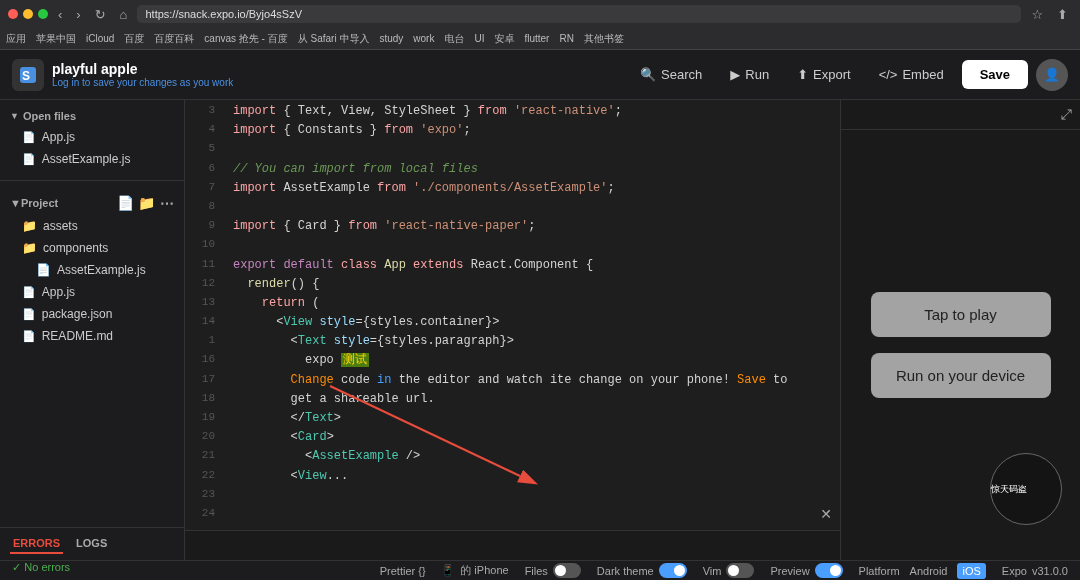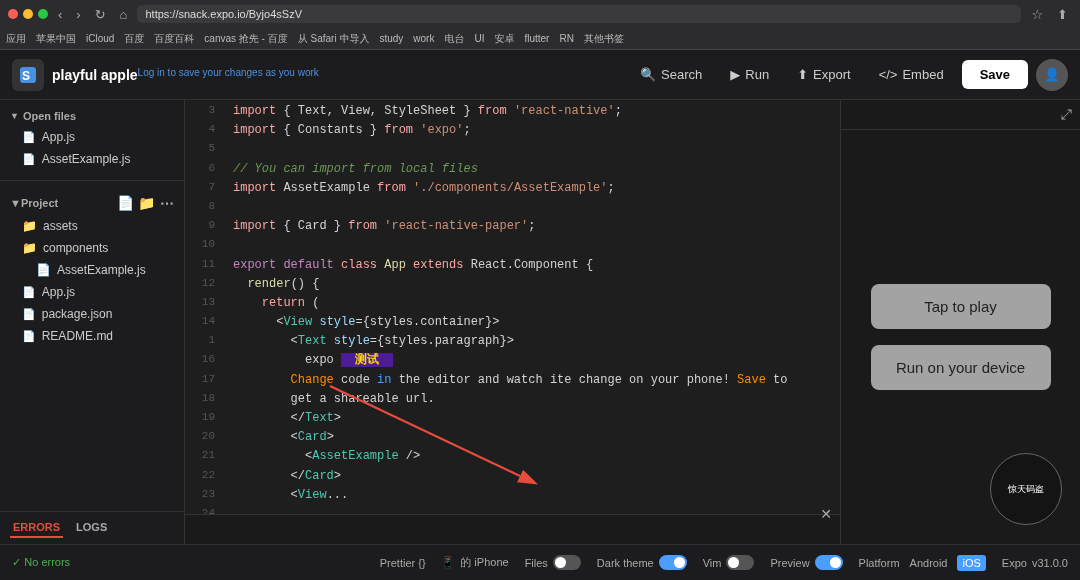--- a/index.html
+++ b/index.html
@@ -18,21 +18,21 @@
     .bookmark-item { color: #bbb; font-size: 10px; white-space: nowrap; cursor: pointer; }
 
     
     .app { display: flex; flex-direction: column; height: calc(580px - 50px); }
 
     
     .header { background: #1c1c1e; height: 50px; display: flex; align-items: center; padding: 0 12px; border-bottom: 1px solid #333; flex-shrink: 0; }
     .header-logo { display: flex; align-items: center; gap: 8px; margin-right: auto; }
     .logo-icon { width: 32px; height: 32px; background: #333; border-radius: 6px; display: flex; align-items: center; justify-content: center; }
     .logo-icon svg { width: 20px; height: 20px; }
-    .logo-text { display: flex; flex-direction: row; }
+    .logo-text { display: flex; flex-direction: column; }
     .logo-title { color: #fff; font-size: 14px; font-weight: 600; }
     .logo-subtitle { color: #4a90e2; font-size: 10px; }
     .header-actions { display: flex; align-items: center; gap: 8px; }
     .header-btn { background: none; border: none; color: #ccc; font-size: 13px; cursor: pointer; display: flex; align-items: center; gap: 5px; padding: 6px 10px; border-radius: 4px; }
     .header-btn-run { color: #ccc; }
     .save-btn { background: #fff; color: #000; border: none; border-radius: 6px; padding: 7px 18px; font-size: 13px; font-weight: 600; cursor: pointer; }
     .avatar { width: 32px; height: 32px; border-radius: 50%; background: #555; display: flex; align-items: center; justify-content: center; color: #fff; font-size: 13px; cursor: pointer; }
 
     
     .main { display: flex; flex: 1; overflow: hidden; }
@@ -73,21 +73,21 @@
     .highlight-blue { color: #4a9eff; }
 
     
     .preview { width: 240px; background: #1a1a1a; border-left: 1px solid #333; flex-shrink: 0; display: flex; flex-direction: column; }
     .preview-header { height: 30px; display: flex; align-items: center; justify-content: flex-end; padding: 0 8px; border-bottom: 1px solid #333; }
     .preview-expand-btn { background: none; border: none; color: #aaa; cursor: pointer; font-size: 14px; }
     .preview-content { flex: 1; display: flex; flex-direction: column; align-items: center; justify-content: center; gap: 16px; padding: 20px; }
     .preview-btn { width: 180px; padding: 14px 0; background: #a3a3a3; border: none; border-radius: 8px; font-size: 15px; font-weight: 500; color: #222; cursor: pointer; text-align: center; }
 
     
-    .bottom-bar { height: 36px; background: #1c1c1e; border-top: 1px solid #333; display: flex; align-items: center; padding: 0 12px; gap: 16px; flex-shrink: 0; }
+    .bottom-bar { height: 20px; background: #1c1c1e; border-top: 1px solid #333; display: flex; padding: 0 12px; gap: 16px; flex-shrink: 0; }
     .bottom-item { color: #aaa; font-size: 11px; display: flex; align-items: center; gap: 5px; }
     .toggle { width: 28px; height: 15px; background: #555; border-radius: 8px; position: relative; cursor: pointer; display: inline-block; }
     .toggle.on { background: #4a9eff; }
     .toggle-knob { width: 11px; height: 11px; background: #fff; border-radius: 50%; position: absolute; top: 2px; transition: left 0.1s; }
     .toggle.off .toggle-knob { left: 2px; }
     .toggle.on .toggle-knob { left: 15px; }
     .platform-btn { font-size: 11px; color: #aaa; cursor: pointer; padding: 2px 5px; border-radius: 3px; }
     .platform-btn.active { background: #4a9eff; color: #fff; border-radius: 3px; }
     .status-text { color: #4caf50; font-size: 11px; }
     .error-panel { background: #1a1a1a; border-top: 1px solid #333; min-height: 30px; display: flex; align-items: center; padding: 0 12px; gap: 6px; }
@@ -259,27 +259,26 @@
           <div class="code-line"><span class="cm">// You can import from local files</span></div>
           <div class="code-line"><span class="kw">import</span> AssetExample <span class="kw">from</span> <span class="str">'./components/AssetExample'</span>;</div>
           <div class="code-line"></div>
           <div class="code-line"><span class="kw">import</span> { Card } <span class="kw">from</span> <span class="str">'react-native-paper'</span>;</div>
           <div class="code-line"></div>
           <div class="code-line"><span class="kw2">export default</span> <span class="kw">class</span> <span class="fn">App</span> <span class="kw">extends</span> React.Component {</div>
           <div class="code-line">  <span class="fn">render</span>() {</div>
           <div class="code-line">    <span class="kw">return</span> (</div>
           <div class="code-line">      &lt;<span class="tag">View</span> <span class="attr">style</span>={styles.container}&gt;</div>
           <div class="code-line">        &lt;<span class="tag">Text</span> <span class="attr">style</span>={styles.paragraph}&gt;</div>
-          <div class="code-line">          expo <span class="highlight-yellow" style="background:#4c1d95; padding:0 14px;font-weight:bold;">测试</span></div>
+          <div class="code-line">          expo <span class="highlight-yellow" style="background:#4d7c0f; padding:0 2px;">测试</span></div>
           <div class="code-line">        <span class="highlight-orange">Change</span> code <span class="highlight-blue">in</span> the editor and watch ite change on your phone! <span class="highlight-orange">Save</span> to</div>
           <div class="code-line">        get a shareable url.</div>
           <div class="code-line">        &lt;/<span class="tag">Text</span>&gt;</div>
           <div class="code-line">        &lt;<span class="tag">Card</span>&gt;</div>
           <div class="code-line">          &lt;<span class="tag">AssetExample</span> /&gt;</div>
-          <div class="code-line">        &lt;/<span class="tag">Card</span>&gt;</div>
           <div class="code-line">        &lt;<span class="tag">View</span>...</div>
         </div>
       </div>
 
       <div class="error-panel">
         <span class="close-error" style="position:absolute; right: 248px; bottom: 58px;">✕</span>
       </div>
     </div>
 
     <div class="preview">
@@ -347,16 +346,16 @@
     <defs>
       <marker id="arrowhead" markerWidth="10" markerHeight="7" refX="0" refY="3.5" orient="auto">
         <polygon points="0 0, 10 3.5, 0 7" fill="#e74c3c"></polygon>
       </marker>
     </defs>
     <line x1="10" y1="10" x2="200" y2="100" stroke="#e74c3c" stroke-width="2" marker-end="url(#arrowhead)"></line>
   </svg>
 </div>
 
 <div style="position:fixed; bottom:55px; right:18px; z-index:200;">
-  <div style="width:72px; height:72px; border-radius:50%; background:rgba(20,20,20,0.85); border:1px solid #666; display:flex; flex-direction:column; align-items:center; justify-content:center;">
+  <div style="width:72px; height:72px; border-radius:50%; background:rgba(20,20,20,0.85); border:1px solid #666; display:flex; flex-direction:column; justify-content:center;">
     <span style="font-size:9px; color:#fff;">惊天码盗</span>
   </div>
 </div>
 
 </body></html>

